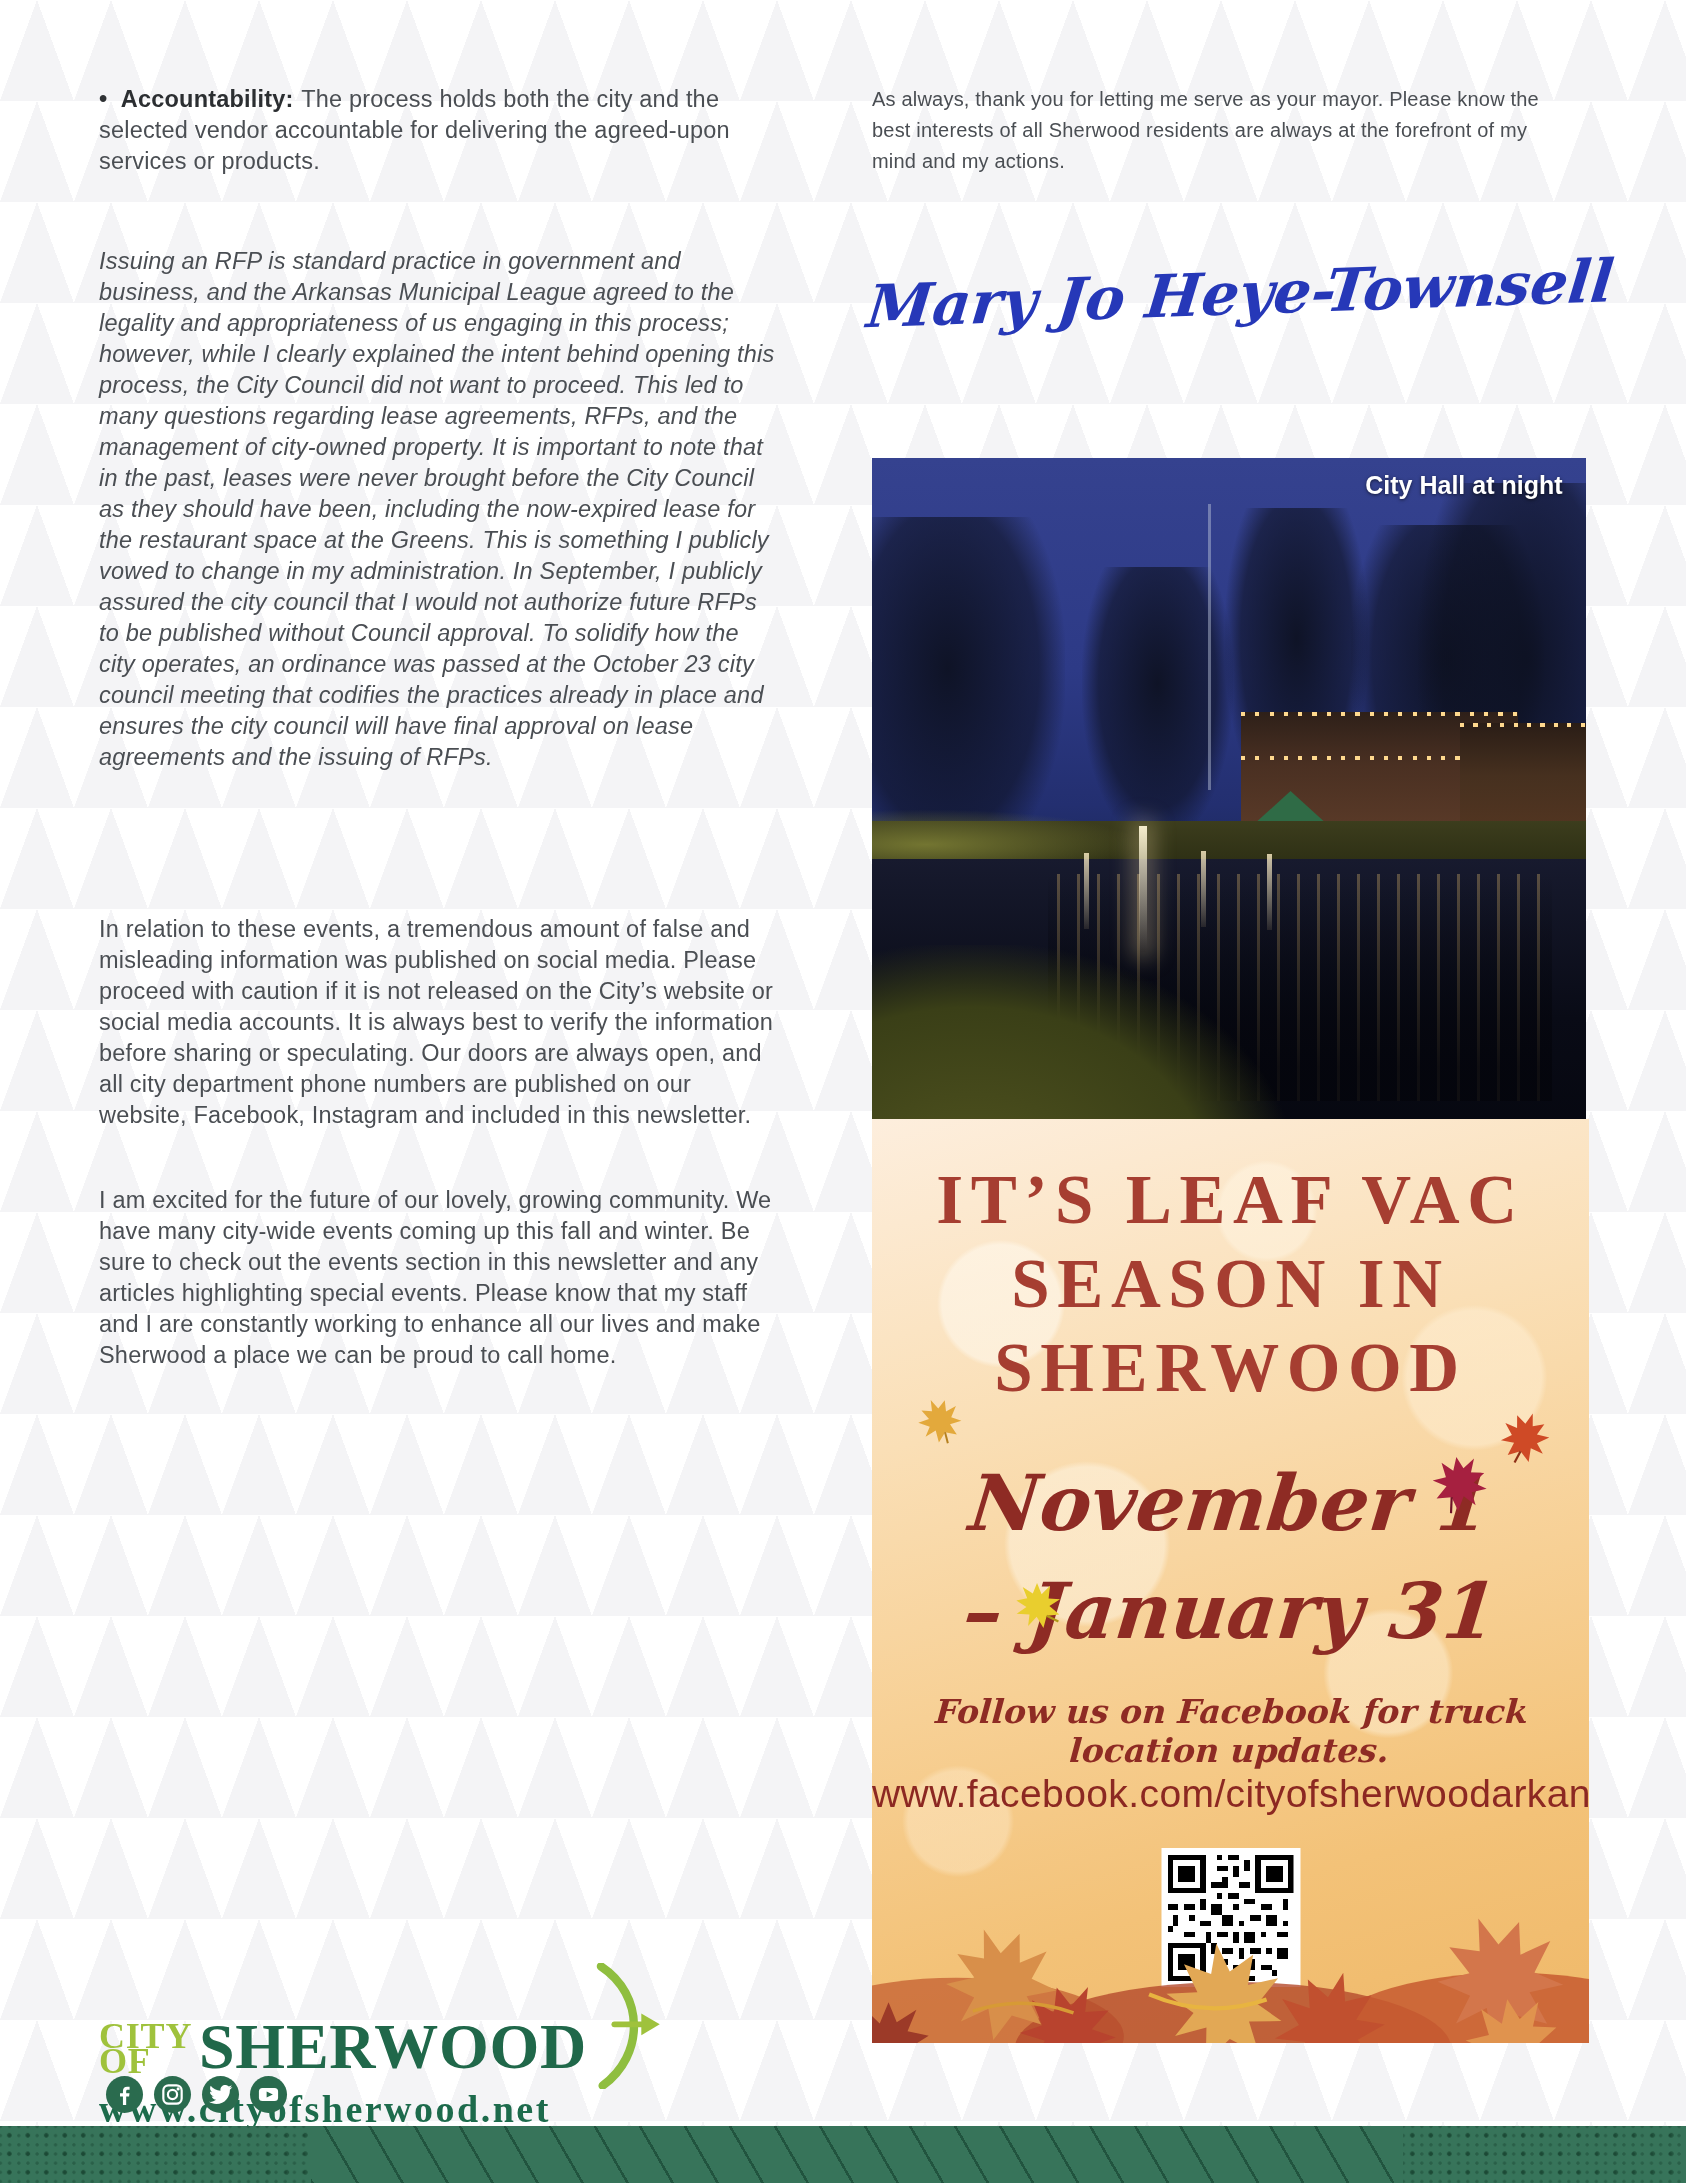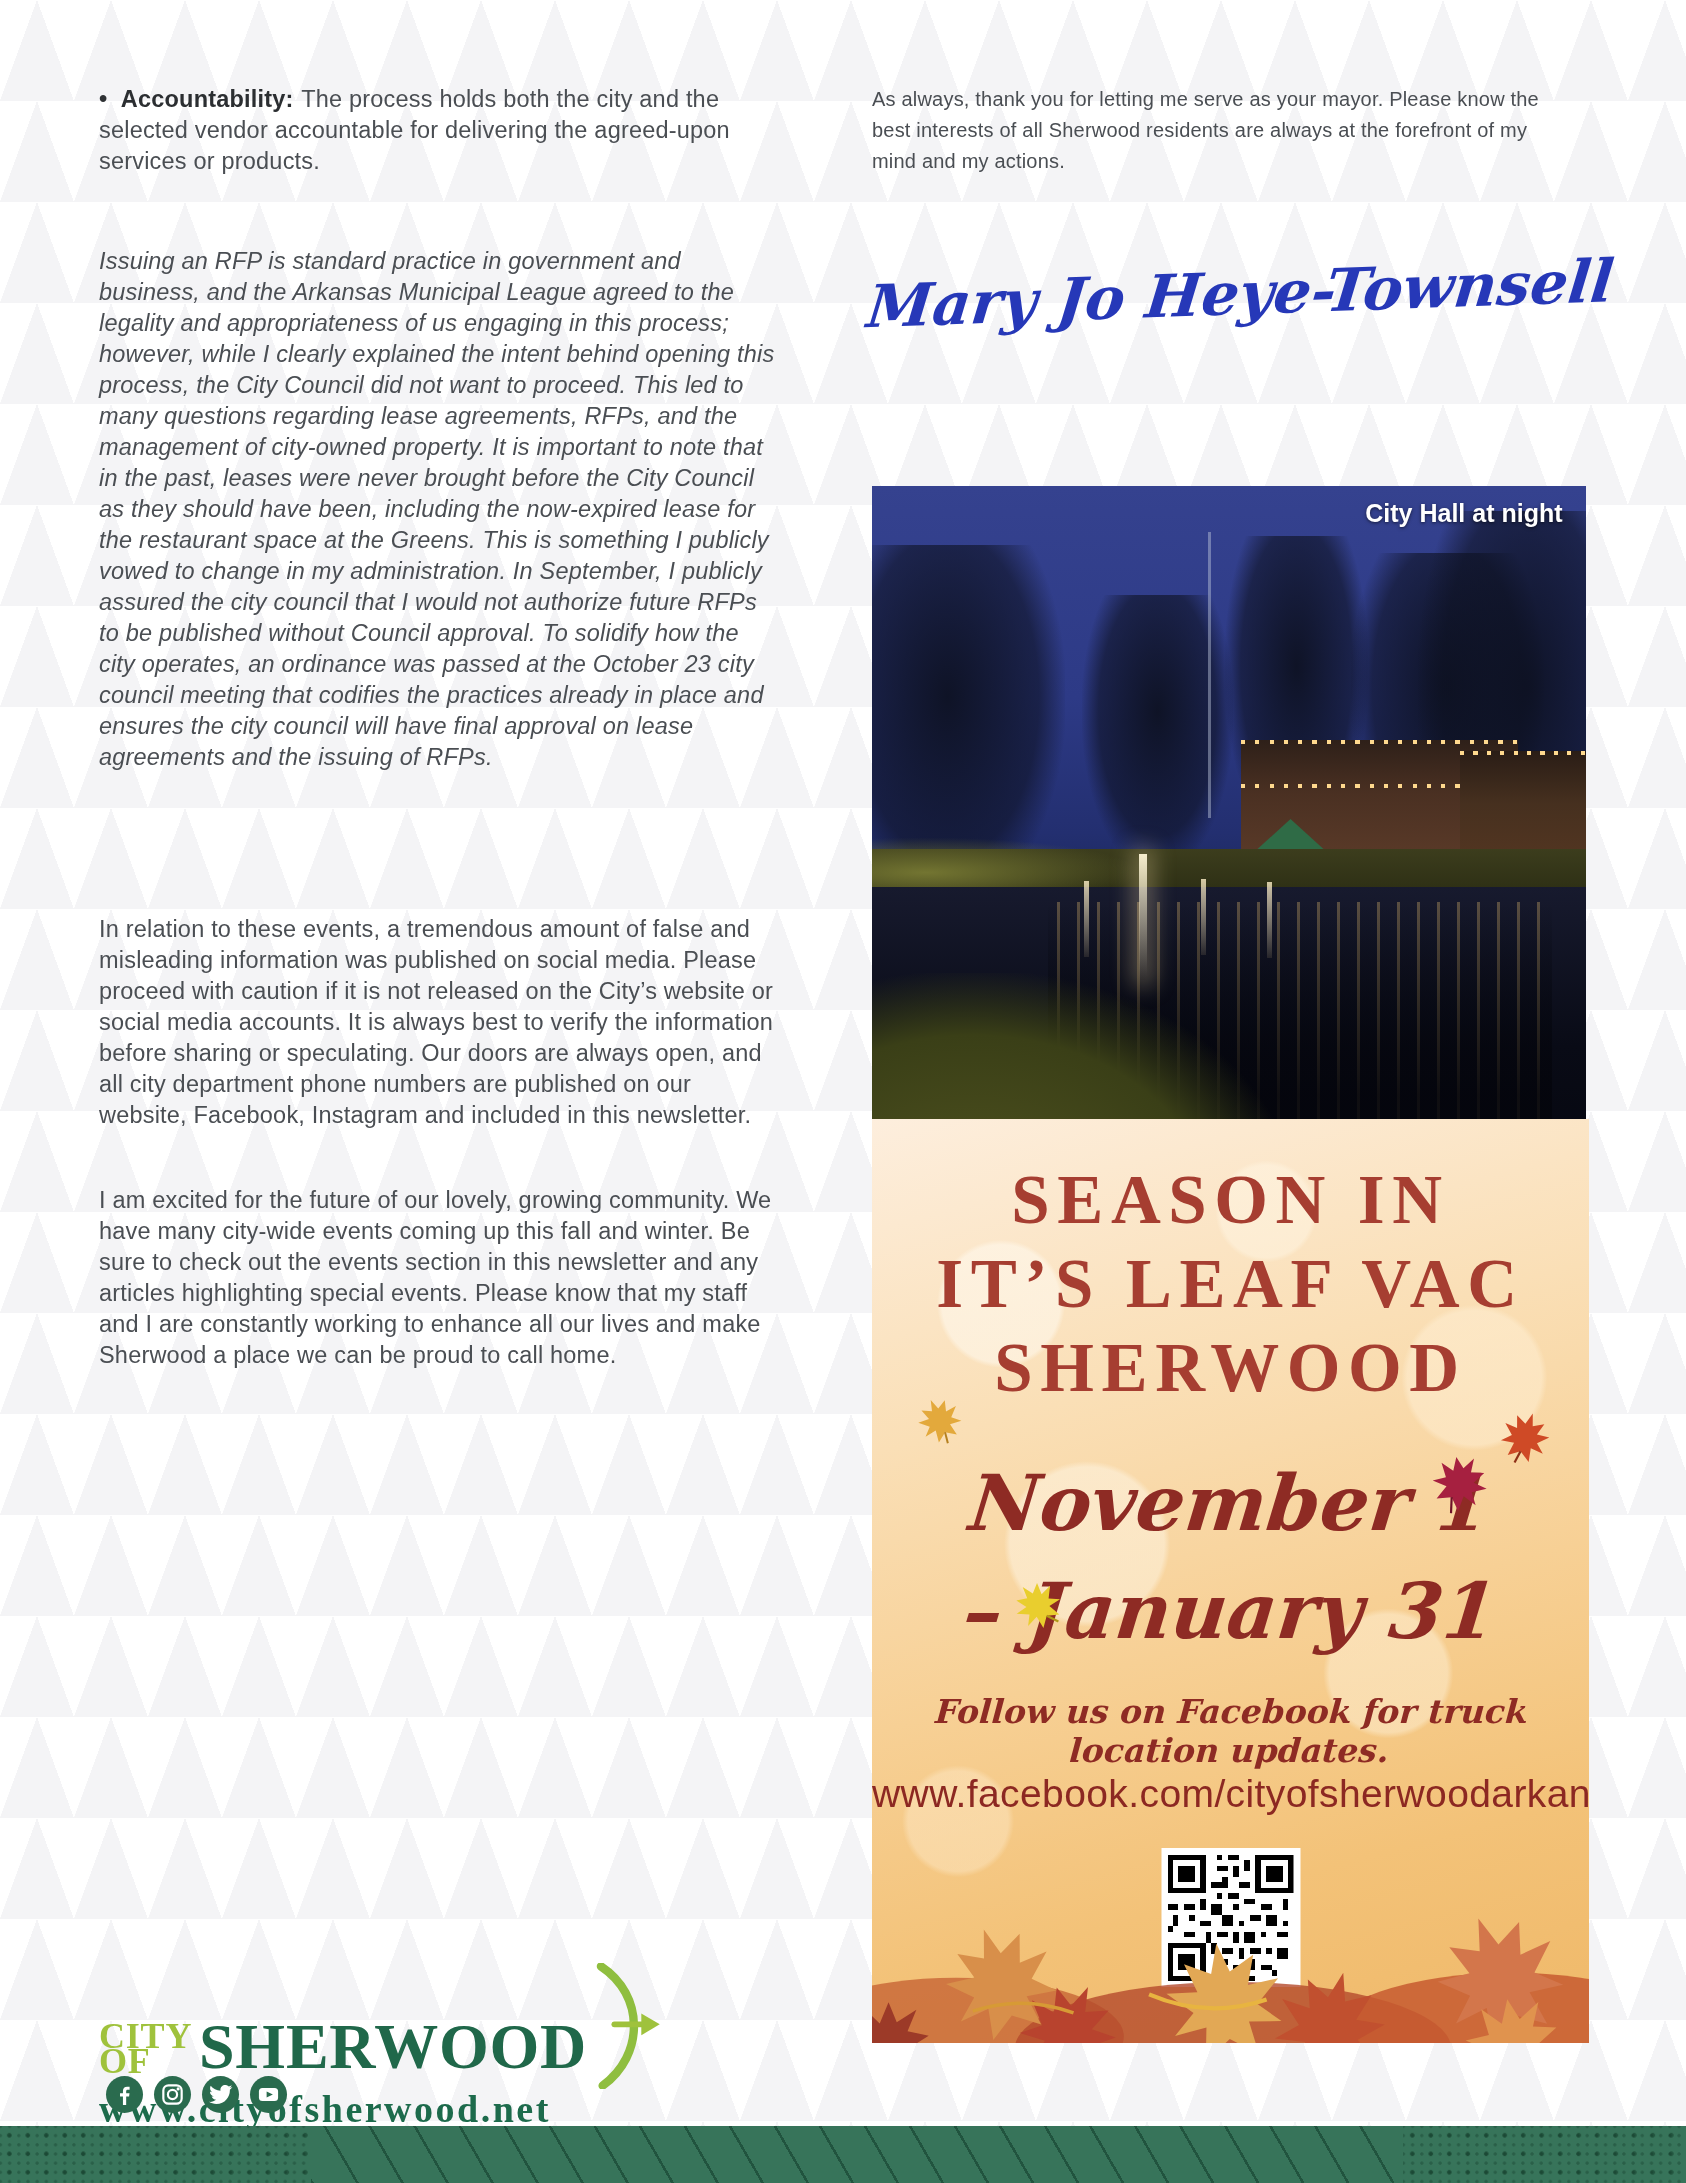--- a/index.html
+++ b/index.html
@@ -45,21 +45,21 @@
   
   .intro { position:absolute; left:872px; top:84px; width:672px;
     font-size:20px; line-height:31px; color:#4a4e53; letter-spacing:0.2px; }
 
   .signature { position:absolute; left:869px; top:259px; width:756px;
     font-family:"DejaVu Serif", serif; font-style:italic; font-weight:bold;
     font-size:59px; color:#2638b8; transform:skewX(-8deg) rotate(-2deg); }
 
   
   .photo { position:absolute; left:872px; top:458px; width:714px; height:755px; overflow:hidden;
-    background:linear-gradient(180deg,#35428f 0%, #2d3a86 28%, #232f70 46%, #182551 58%, #101736 64%);margin-top:28px; }
+    background:linear-gradient(180deg,#35428f 0%, #2d3a86 28%, #232f70 46%, #182551 58%, #101736 64%); }
   .photo .caption { position:absolute; top:13.4px; right:23.5px; z-index:9; color:#ffffff;
     font-weight:bold; font-size:25px; text-shadow:0 0.8px 3.4px rgba(0,0,0,.6); }
   .tree { position:absolute; background:radial-gradient(ellipse at 50% 42%, rgba(13,17,33,.95), rgba(13,17,33,.6) 55%, rgba(13,17,33,0) 72%); }
   .t1 { left:-42px; top:59px;  width:235px; height:361px; }
   .t2 { left:210px; top:109px; width:151px; height:277px; }
   .t3 { left:353px; top:50px;  width:143px; height:311px; }
   .t4 { left:479px; top:67px;  width:193px; height:319px; }
   .t5 { left:546px; top:25px;  width:218px; height:420px; }
   .pole { position:absolute; left:336px; top:46px; width:3.4px; height:286px; background:rgba(190,200,220,.45); }
   .building { position:absolute; left:369px; top:254px; width:277px; height:118px;
@@ -212,22 +212,22 @@
     <div class="fountain"></div>
     <div class="jet j1"></div>
     <div class="jet j2"></div>
     <div class="jet j3"></div>
     <div class="grass-fg"></div>
     <div class="caption">City Hall at night</div>
   </div>
 
   <div class="flyer">
     <div class="f-title">
+      <div>IT’S LEAF VAC</div>
       <div>SEASON IN</div>
-      <div>IT’S LEAF VAC</div>
       <div>SHERWOOD</div>
     </div>
 
     <div class="mini-leaf" style="left:44px; top:277px; transform:rotate(-24deg);">
       <svg width="49" height="49" viewBox="0 0 100 100">
           <path fill="#e3a93c" d="M50 4 57 26 76 16 69 38 92 36 74 53 90 68 66 65 70 90 50 76 30 90 34 65 10 68 26 53 8 36 31 38 24 16 43 26Z"></path>
           <path d="M50 76 46 99" stroke="#b5801f" stroke-width="4"></path>
         </svg>
     </div>
     <div class="mini-leaf" style="right:37px; top:291px; transform:rotate(18deg);">

